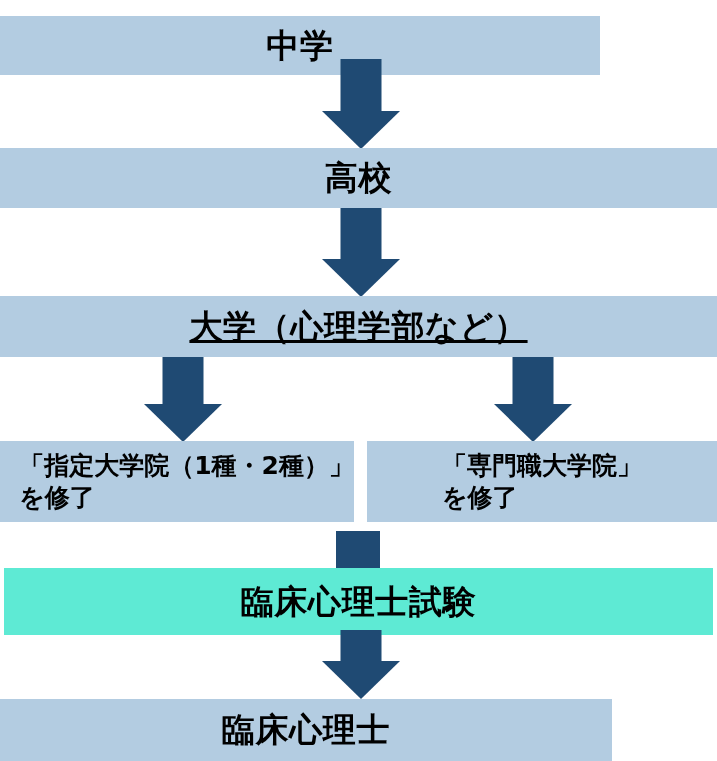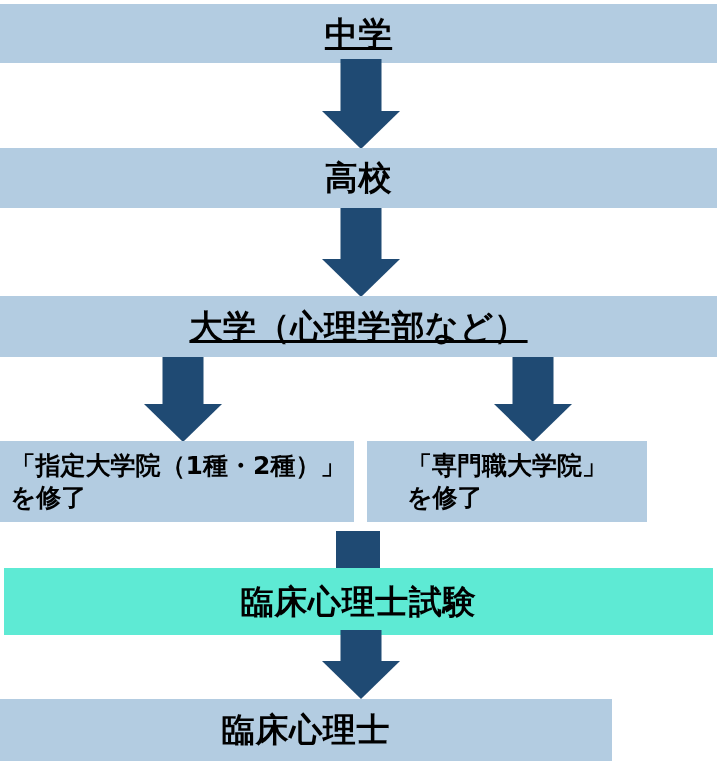--- a/index.html
+++ b/index.html
@@ -28,24 +28,23 @@
   .band-label {
     color: #000000;
     font-weight: bold;
     letter-spacing: 0.02em;
     line-height: 1.15;
     white-space: pre;
   }
   
   #node-junior-high {
     left: 0px;
-    top: 4px;
-    width: 717px;
+    top: 16px;
+    width: 600px;
     height: 59px;
-    text-decoration: underline;
   }
   #node-junior-high .band-label { font-size: 33px; }
 
   
   #node-high-school {
     left: 0px;
     top: 148px;
     width: 717px;
     height: 60px;
   }
@@ -66,26 +65,26 @@
     background: #b3cce1;
     top: 441px;
     height: 81px;
     box-sizing: border-box;
     display: flex;
     align-items: center;
   }
   #node-designated-grad {
     left: 0px;
     width: 354px;
-    justify-content: center;
+    justify-content: flex-end;
     padding-left: 2px;
   }
   #node-professional-grad {
     left: 367px;
-    width: 280px;
+    width: 350px;
     justify-content: center;
   }
   .grad-label {
     color: #000000;
     font-weight: bold;
     font-size: 25px;
     line-height: 1.28;
     text-align: left;
     white-space: pre-line;
   }

